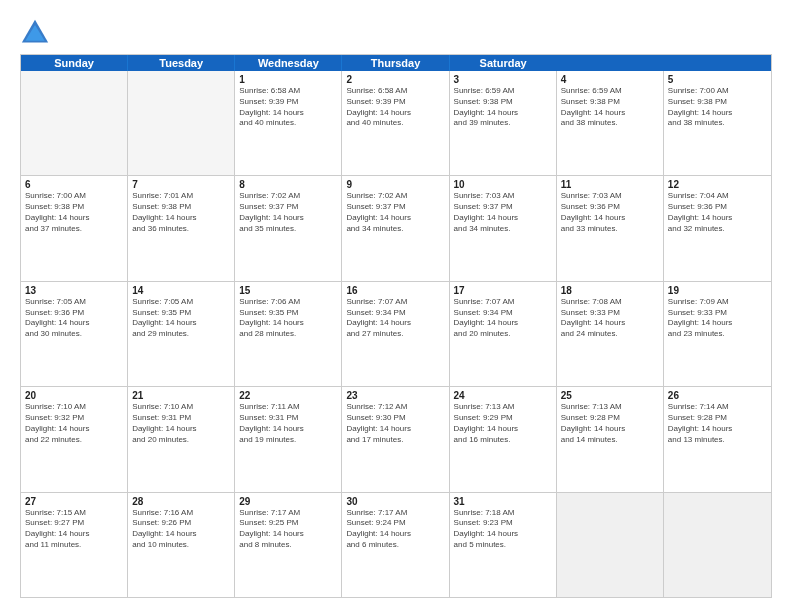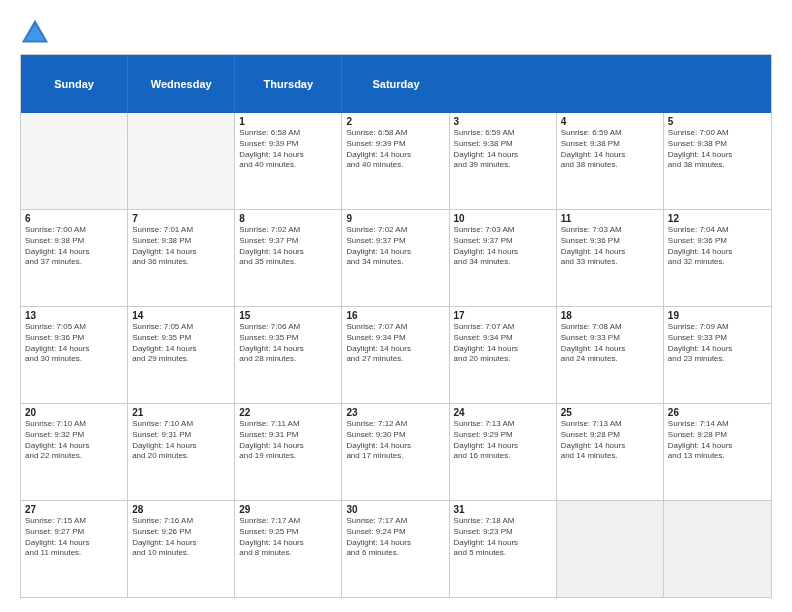--- a/index.html
+++ b/index.html
@@ -68,21 +68,21 @@
     }
     .cal-header {
       display: grid;
       grid-template-columns: repeat(7, 1fr);
       background: #1565c0;
     }
     .cal-header-cell {
       color: #fff;
       font-size: 11px;
       font-weight: bold;
-      padding: 23px 4px;
+      padding: 2px 4px;
       text-align: center;
       border-right: 1px solid #1976d2;
     }
     .cal-header-cell:last-child { border-right: none; }
     .cal-body {
       flex: 1;
       display: flex;
       flex-direction: column;
     }
     .cal-row {
@@ -132,20 +132,21 @@
     </div>
     <div class="title-block">
       <div class="month-title"></div>
       <div class="subtitle"></div>
     </div>
   </div>
 
   <div class="calendar">
     <div class="cal-header" id="cal-header">
         <div class="cal-header-cell">Sunday</div>
+        <div class="cal-header-cell">Tuesday</div>
         <div class="cal-header-cell">Wednesday</div>
         <div class="cal-header-cell">Thursday</div>
         <div class="cal-header-cell">Saturday</div>
       </div>
     <div class="cal-body" id="cal-body">
         <div class="cal-row">
           <div class="cal-cell empty"></div>
           <div class="cal-cell empty"></div>
           <div class="cal-cell">
             <div class="day-num">1</div>

